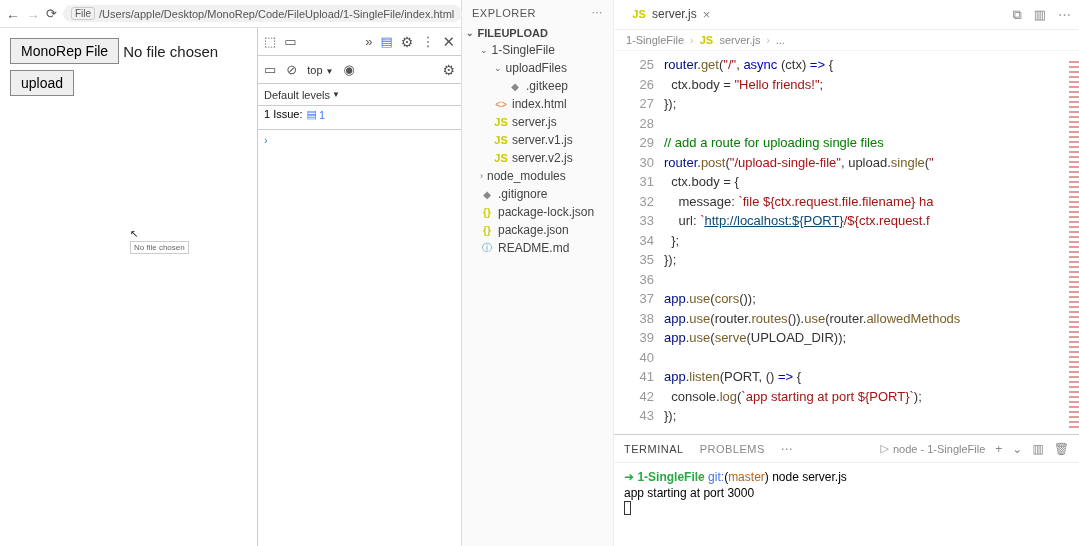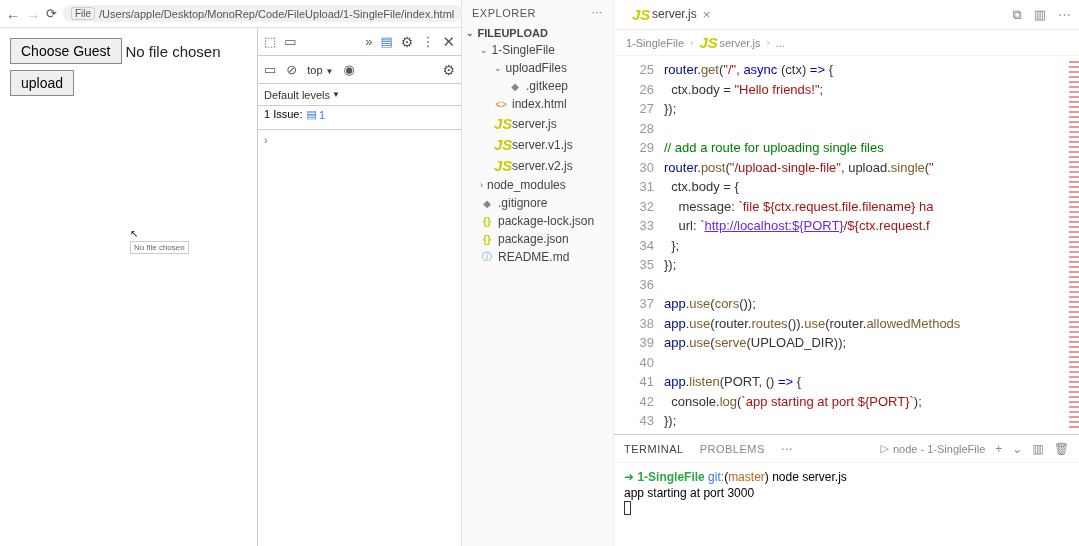--- a/index.html
+++ b/index.html
@@ -56,21 +56,21 @@
 .explorer-header { display: flex; align-items: center; justify-content: space-between; padding: 6px 10px; color: #555; font-size: 11px; letter-spacing: .5px; }
 .explorer-dots { color: #888; }
 .explorer-root { display: flex; align-items: center; gap: 4px; padding: 2px 4px; font-weight: 600; font-size: 11px; color: #444; }
 .chev { font-size: 9px; color: #666; }
 .tree { padding: 0 4px; }
 .tree-item { display: flex; align-items: center; gap: 4px; padding: 2px 0 2px 14px; color: #444; cursor: pointer; }
 .tree-item.d1 { padding-left: 14px; }
 .tree-item.d2 { padding-left: 28px; }
 .tree-item.d3 { padding-left: 42px; }
 .ficon { width: 14px; font-size: 10px; text-align: center; }
-.ficon.js { color: #cbcb00; font-weight: 700; font-size: 15px; font-style: italic; }
+.ficon.js { color: #cbcb00; font-weight: 700; font-size: 11px; }
 .ficon.html { color: #e37933; font-size: 10px; }
 .ficon.json { color: #cbcb00; font-weight: 700; }
 .ficon.md { color: #519aba; }
 .ficon.circle { color: #888; }
 
 
 .editor-pane { flex: 1; display: flex; flex-direction: column; overflow: hidden; }
 .tab-bar { display: flex; align-items: center; height: 30px; border-bottom: 1px solid #eee; padding: 0 8px; }
 .tab { display: flex; align-items: center; gap: 6px; padding: 4px 10px; font-size: 12px; color: #444; border-bottom: 1px solid #fff; }
 .tab.active { border-bottom: 1px solid transparent; }
@@ -83,21 +83,21 @@
 .gutter { width: 50px; text-align: right; color: #999; padding: 4px 10px 4px 0; user-select: none; }
 .gutter div { height: 19.5px; }
 .code { flex: 1; padding: 4px 0; white-space: pre; color: #333; overflow: hidden; }
 .code div { height: 19.5px; }
 .tok-kw { color: #0000c0; }
 .tok-fn { color: #795e26; }
 .tok-str-s { color: #a31515; }
 .tok-tmpl { color: #a31515; }
 .tok-comment { color: #008000; }
 .tok-var { color: #001080; }
-.tok-url { color: #6d28d9; text-decoration: underline; }
+.tok-url { color: #0c4a6e; text-decoration: underline; }
 
 
 .terminal-wrap { height: 112px; border-top: 1px solid #ccc; display: flex; flex-direction: column; font-size: 12px; }
 .term-tabs { display: flex; align-items: center; height: 28px; padding: 0 10px; gap: 16px; border-bottom: 1px solid #eee; }
 .term-tab { color: #888; font-size: 11px; letter-spacing: .5px; cursor: pointer; }
 .term-tab.active { color: #444; }
 .term-dots { color: #888; }
 .term-right { margin-left: auto; display: flex; align-items: center; gap: 10px; color: #888; font-size: 12px; }
 .term-badge { display: flex; align-items: center; gap: 4px; font-size: 11px; }
 .term-body { flex: 1; padding: 6px 10px; font-family: Menlo, Monaco, Consolas, monospace; font-size: 12px; line-height: 16px; }
@@ -123,21 +123,21 @@
     <div class="profile">
       <span class="profile-icon">👤</span>
       <span>Guest</span>
     </div>
     <span class="menu-dots">⋮</span>
   </div>
 
   <div class="browser-body">
     <div class="page-content">
       <div class="file-row">
-        <button class="choose-file-btn">Choose Guest</button>
+        <button class="choose-file-btn">MonoRep File</button>
         <span class="no-file">No file chosen</span>
       </div>
       <button class="upload-btn">upload</button>
       <div class="cursor-tip">
         <div class="cursor-glyph">↖</div>
         <div class="tooltip">No file chosen</div>
       </div>
     </div>
 
     <div class="devtools">

